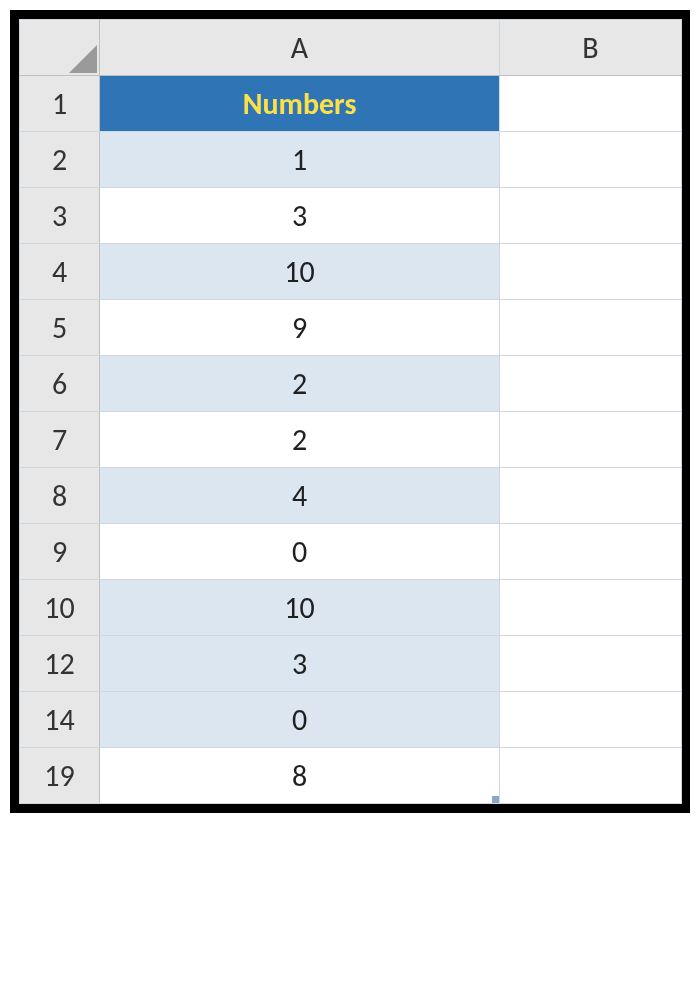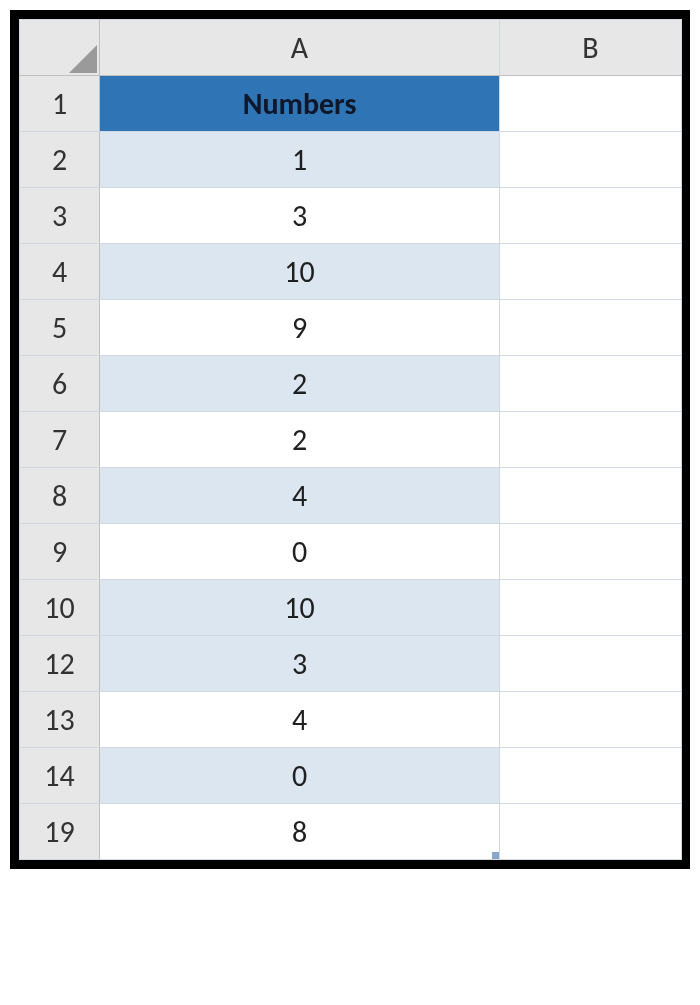--- a/index.html
+++ b/index.html
@@ -62,21 +62,21 @@
 
   
   .cell-centered {
     text-align: center;
   }
   .cell-blank {
     background: #ffffff;
   }
   .table-header-cell {
     background: #2f75b5;
-    color: #0f172a;
+    color: #fde047;
     font-weight: 700;
     text-align: center;
     font-size: 30px;
   }
   .band-even {
     background: #dce6f1;
   }
   .band-odd {
     background: #ffffff;
   }
@@ -175,25 +175,20 @@
     <td class="cell-blank"></td>
   </tr>
 
 
   <tr>
     <td class="row-header">12</td>
     <td class="cell-centered band-even">3</td>
     <td class="cell-blank"></td>
   </tr>
 
-  <tr>
-    <td class="row-header">13</td>
-    <td class="cell-centered band-odd">4</td>
-    <td class="cell-blank"></td>
-  </tr>
 
   <tr>
     <td class="row-header">14</td>
     <td class="cell-centered band-even">0</td>
     <td class="cell-blank"></td>
   </tr>
 
   <tr>
     <td class="row-header">19</td>
     <td class="cell-centered band-odd fill-handle">

